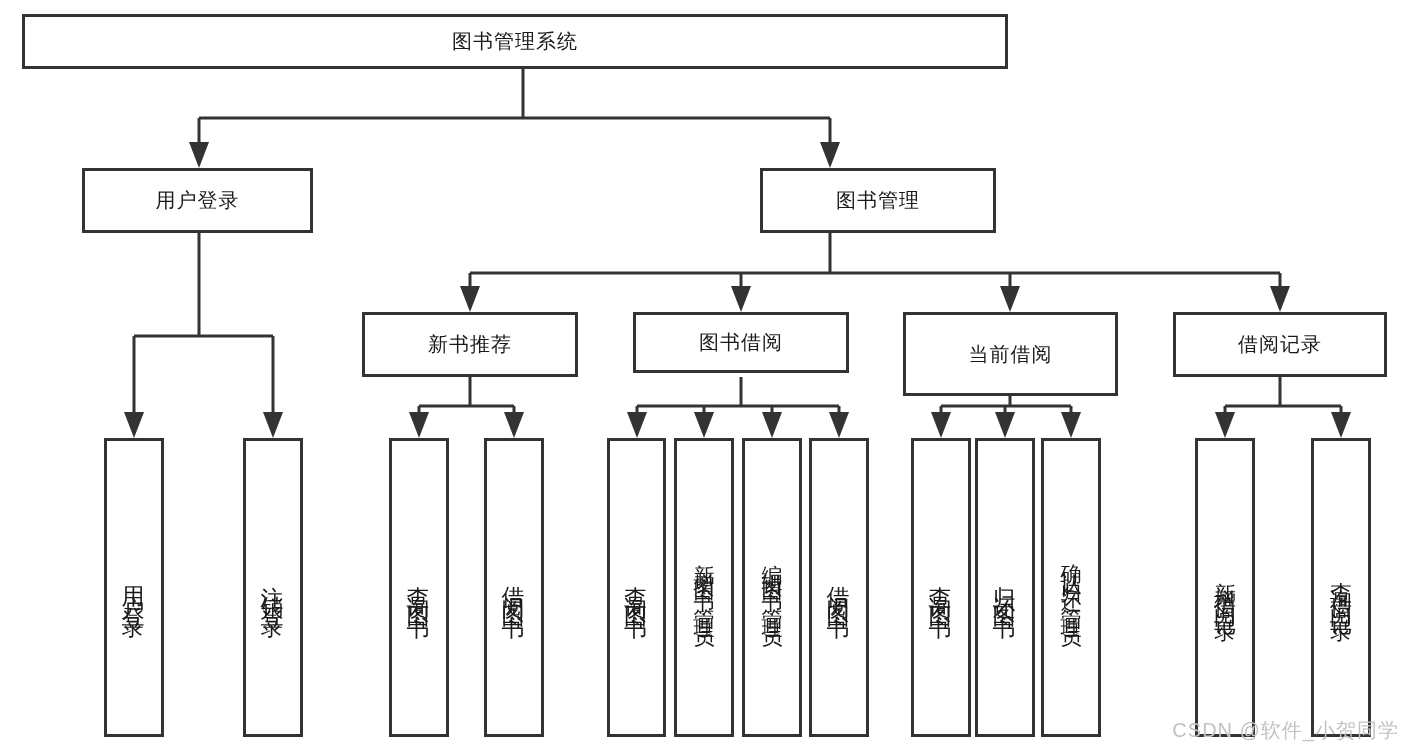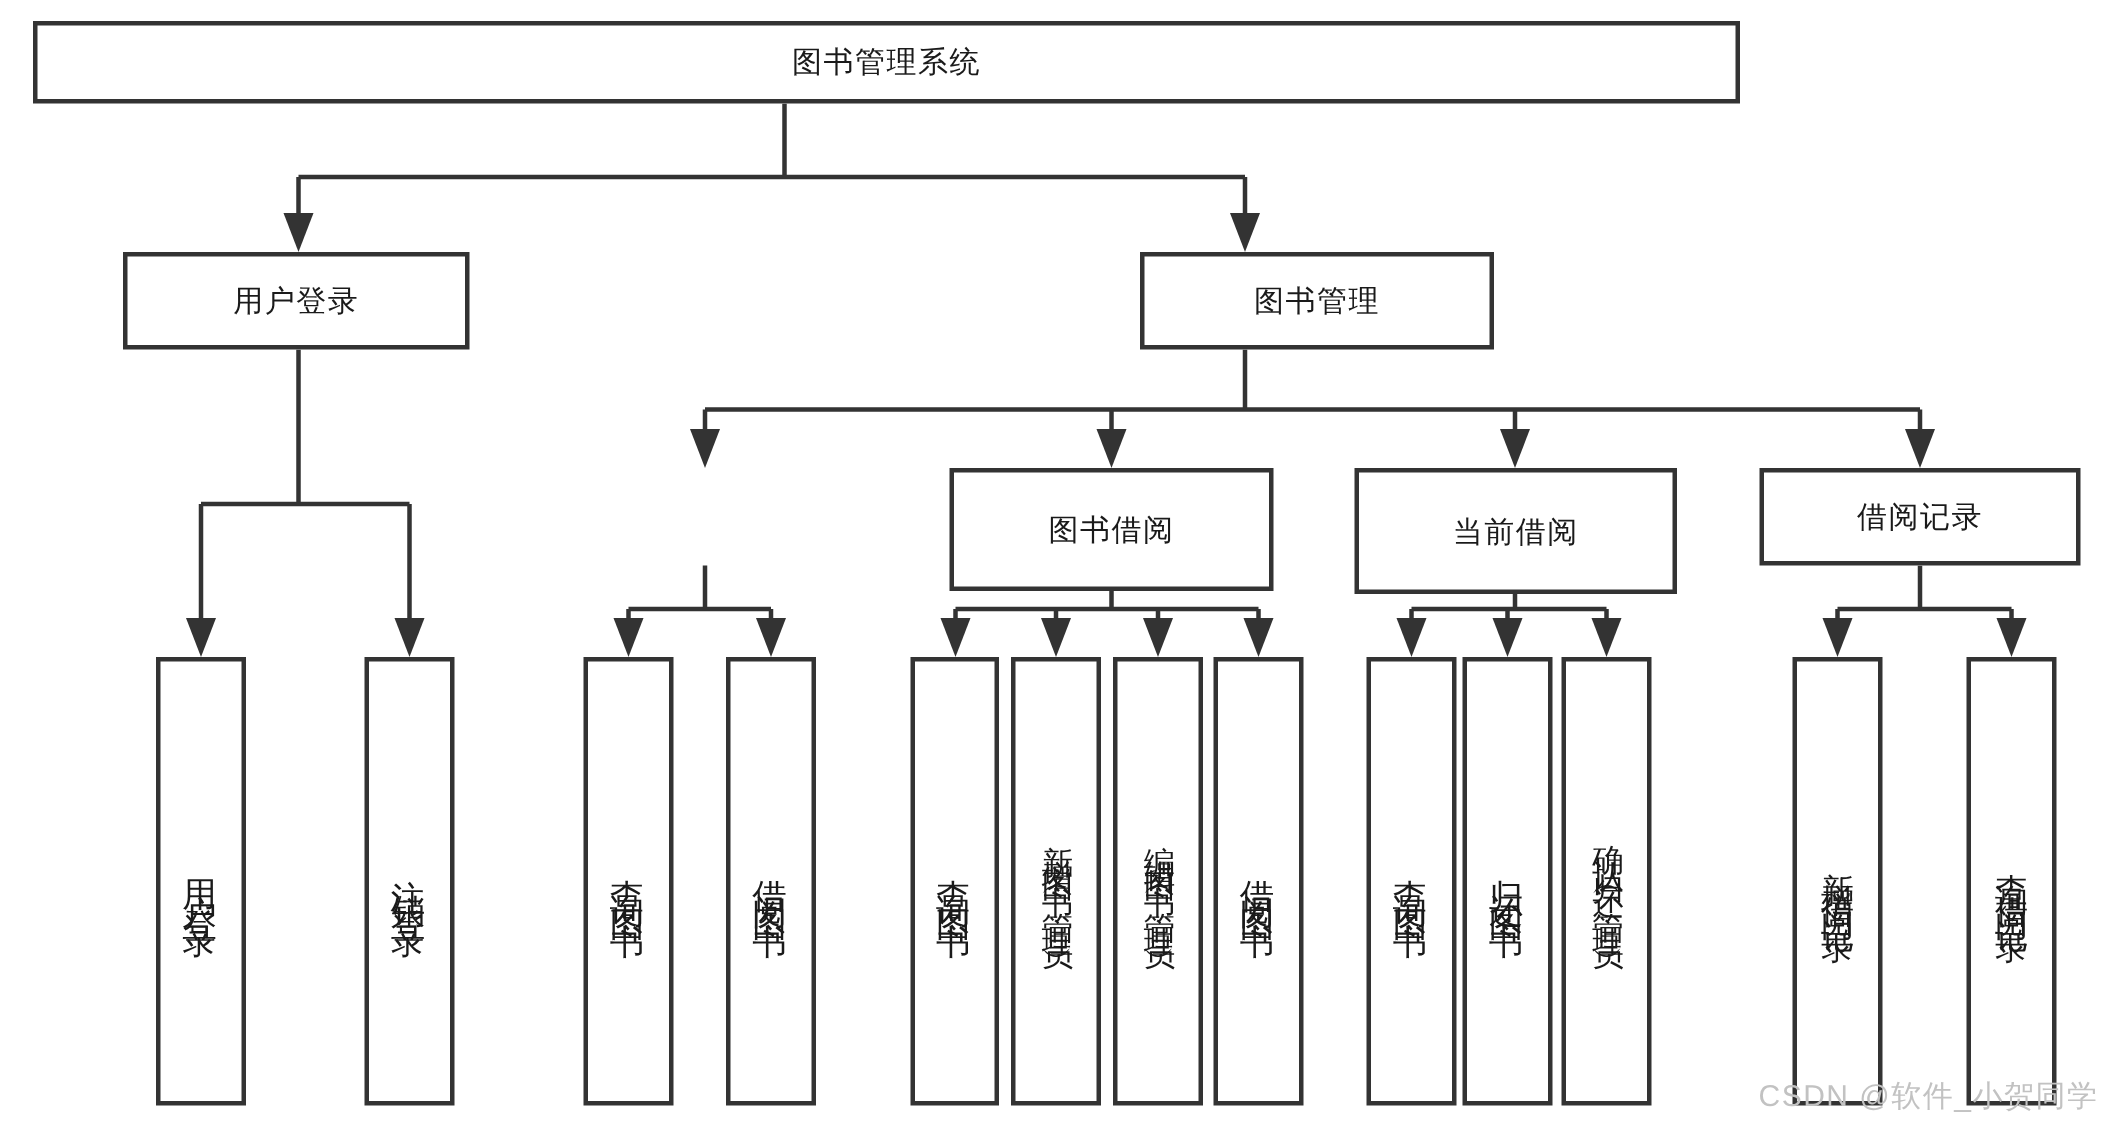--- a/index.html
+++ b/index.html
@@ -105,26 +105,27 @@
       <polygon points="995,412 1015,412 1005,438"></polygon>
       <polygon points="1061,412 1081,412 1071,438"></polygon>
     </g>
     <g>
       <path d="M1280 377 V406 M1225 406 H1341 M1225 406 V416 M1341 406 V416"></path>
       <polygon points="1215,412 1235,412 1225,438"></polygon>
       <polygon points="1331,412 1351,412 1341,438"></polygon>
     </g>
   </svg>
 
-  <div class="box h-label" style="left:22px; top:14px; width:1138px; height:55px;">图书管理系统</div>
+  <div class="box h-label" style="left:22px; top:14px; width:986px; height:55px;">图书管理系统</div>
 
   <div class="box h-label" style="left:82px; top:168px; width:231px; height:65px;">用户登录</div>
   <div class="box h-label" style="left:712px; top:168px; width:236px; height:65px;margin-left:48px;">图书管理</div>
 
-  <div class="box h-label" style="left:633px; top:312px; width:216px; height:82px;">图书借阅</div>
+  <div class="box h-label" style="left:362px; top:312px; width:216px; height:65px;">新书推荐</div>
+  <div class="box h-label" style="left:633px; top:312px; width:216px; height:61px;">图书借阅</div>
   <div class="box h-label" style="left:903px; top:312px; width:215px; height:84px;">当前借阅</div>
   <div class="box h-label" style="left:1173px; top:312px; width:214px; height:65px;">借阅记录</div>
 
   <div class="box v-label s4" style="left:104px; top:438px; width:60px; height:299px;">用户登录</div>
   <div class="box v-label s4" style="left:243px; top:438px; width:60px; height:299px;">注销登录</div>
 
   <div class="box v-label s4" style="left:389px; top:438px; width:60px; height:299px;">查询图书</div>
   <div class="box v-label s4" style="left:484px; top:438px; width:60px; height:299px;">借阅图书</div>
 
   <div class="box v-label s4" style="left:607px; top:438px; width:59px; height:299px;">查询图书</div>

